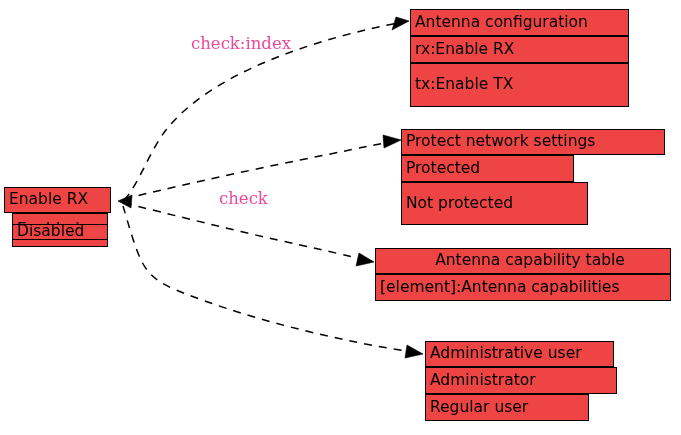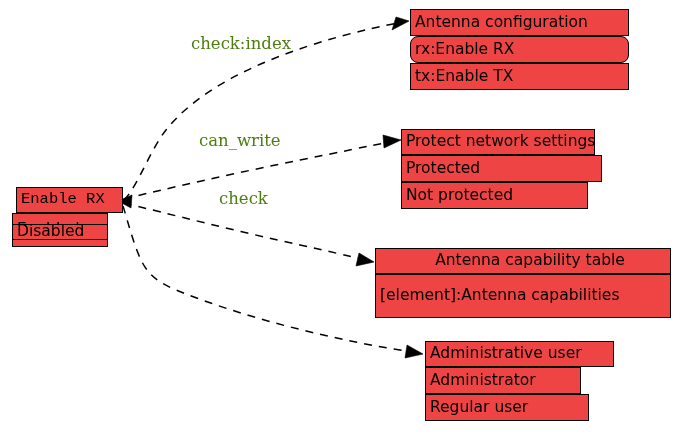--- a/index.html
+++ b/index.html
@@ -58,21 +58,21 @@
   .arrowhead {
     fill: #000000;
     stroke: #000000;
     stroke-width: 0.6;
   }
   
   .edgelabel {
     position: absolute;
     font-family: "DejaVu Serif", serif;
     font-size: 16.5px;
-    color: #4d7c0f;
+    color: #ec4899;
     white-space: nowrap;
     line-height: 1;
   }
 </style>
 </head>
 <body>
 
 <div id="canvas">
 
   <svg id="edges" viewBox="0 0 681 435">
@@ -86,76 +86,75 @@
     <path class="edgepath" d="M 124,203 C 165,213 240,232 300,245 C 332,252 348,256 363,259"></path>
     <polygon class="arrowhead" points="374,262 356,266 359,253"></polygon>
 
     <path class="edgepath" d="M 123,206 C 128,222 134,246 142,262 C 150,277 160,283 176,290 C 250,320 340,341 412,352"></path>
     <polygon class="arrowhead" points="423,354 405,358 407,345"></polygon>
 
     <polygon class="arrowhead" points="118,201 132,195 131,208"></polygon>
   </svg>
 
   <div class="record">
-    <div class="cell" style="left:16px; top:187px; width:107px; height:26px;font-family:Liberation Mono, monospace;">
+    <div class="cell" style="left:4px; top:187px; width:107px; height:26px;">
       <span>Enable RX</span>
     </div>
     <div class="cell" style="left:12px; top:213px; width:96px; height:34px;">
       <span>Enabled</span>
     </div>
     <div class="cell" style="left:12px; top:224px; width:96px; height:16px;">
       <span>Disabled</span>
     </div>
   </div>
 
   <div class="record">
     <div class="cell" style="left:410px; top:9px; width:219px; height:27px;">
       <span>Antenna configuration</span>
     </div>
-    <div class="cell" style="left:410px; top:36px; width:219px; height:27px;border-radius:8px;">
+    <div class="cell" style="left:410px; top:36px; width:219px; height:27px;">
       <span>rx:Enable RX</span>
     </div>
-    <div class="cell" style="left:410px; top:63px; width:219px; height:27px;">
+    <div class="cell" style="left:410px; top:63px; width:219px; height:44px;">
       <span>tx:Enable TX</span>
     </div>
   </div>
 
   <div class="record">
-    <div class="cell" style="left:401px; top:129px; width:194px; height:26px;">
+    <div class="cell" style="left:401px; top:129px; width:264px; height:26px;">
       <span>Protect network settings</span>
     </div>
-    <div class="cell" style="left:401px; top:155px; width:201px; height:27px;">
+    <div class="cell" style="left:401px; top:155px; width:173px; height:27px;">
       <span>Protected</span>
     </div>
-    <div class="cell" style="left:401px; top:182px; width:187px; height:27px;">
+    <div class="cell" style="left:401px; top:182px; width:187px; height:43px;">
       <span>Not protected</span>
     </div>
   </div>
 
   <div class="record">
     <div class="cell center" style="left:375px; top:248px; width:296px; height:26px;">
       <span>Antenna capability table</span>
     </div>
-    <div class="cell" style="left:375px; top:274px; width:296px; height:44px;">
+    <div class="cell" style="left:375px; top:274px; width:296px; height:27px;">
       <span>[element]:Antenna capabilities</span>
     </div>
   </div>
 
   <div class="record">
     <div class="cell" style="left:425px; top:341px; width:189px; height:26px;">
       <span>Administrative user</span>
     </div>
-    <div class="cell" style="left:425px; top:367px; width:156px; height:27px;">
+    <div class="cell" style="left:425px; top:367px; width:192px; height:27px;">
       <span>Administrator</span>
     </div>
     <div class="cell" style="left:425px; top:394px; width:164px; height:27px;">
       <span>Regular user</span>
     </div>
   </div>
 
   <div class="edgelabel" style="left:191px; top:36px;">check:index</div>
 
-  <div class="edgelabel" style="left:199px; top:133px;">can_write</div>
 
   <div class="edgelabel" style="left:219px; top:191px;">check</div>
 
 
 </div>
 
 </body></html>

